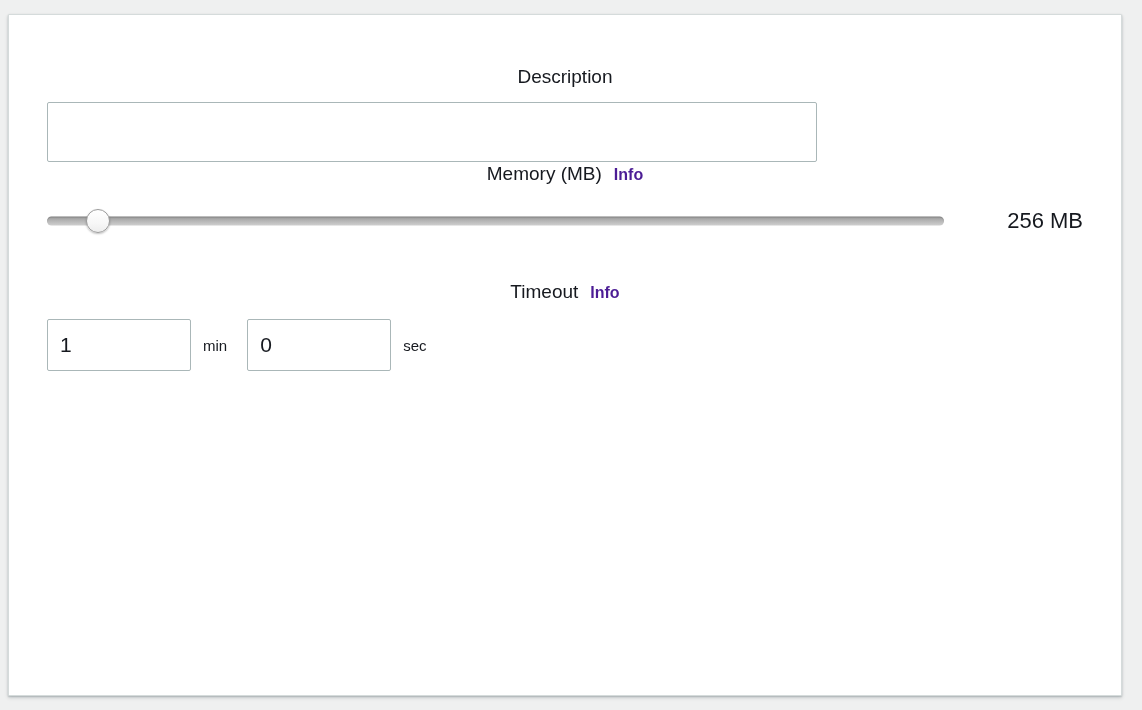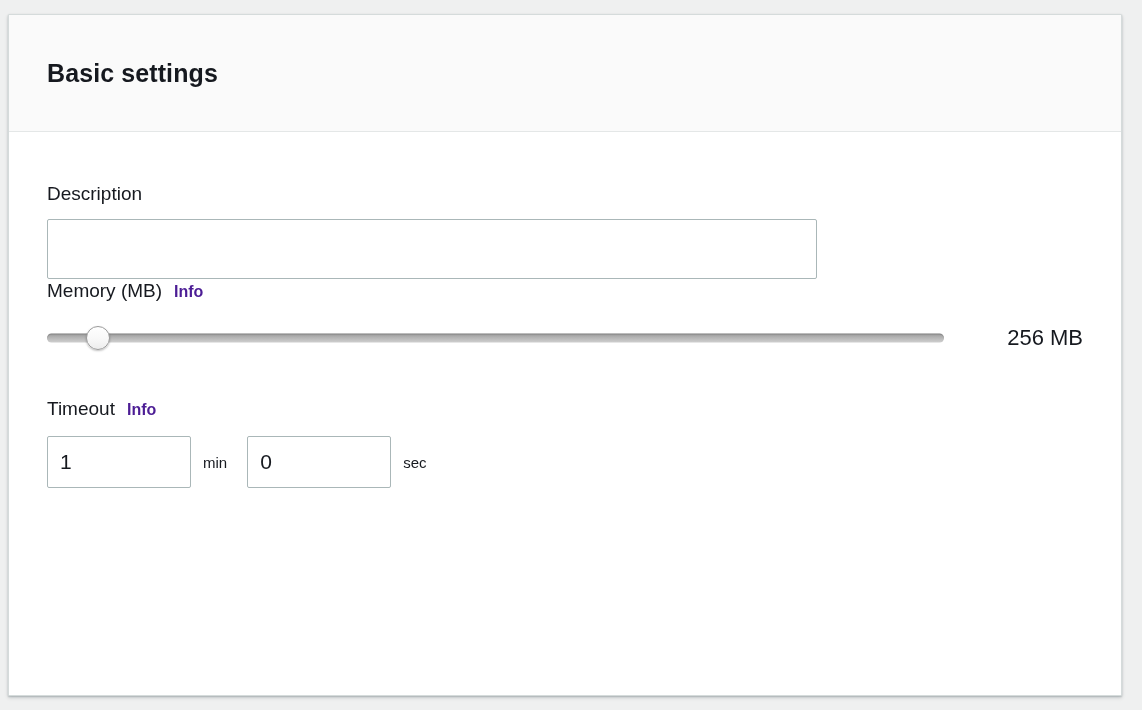--- a/index.html
+++ b/index.html
@@ -54,20 +54,21 @@
   .form-field {
     margin-bottom: 0;
   }
 
   .field-label {
     font-size: 19px;
     color: #16191f;
     line-height: 1.3;
     display: flex;
     align-items: baseline;
+    justify-content: center;
   }
 
   .info-link {
     color: #4c1d95;
     font-size: 16px;
     font-weight: bold;
     margin-left: 12px;
     cursor: pointer;
     text-decoration: none;
   }
@@ -179,23 +180,20 @@
 
   .unit-label.last {
     margin-right: 0;
   }
 </style>
 </head>
 <body>
 
 <div class="panel">
 
-  <div class="panel-header">
-    <div class="panel-title">Basic settings</div>
-  </div>
 
   <div class="panel-body">
 
     <div class="form-field">
       <div class="field-label">
         <span>Description</span>
       </div>
       <input class="text-input" type="text" value="" style="">
     </div>
 

